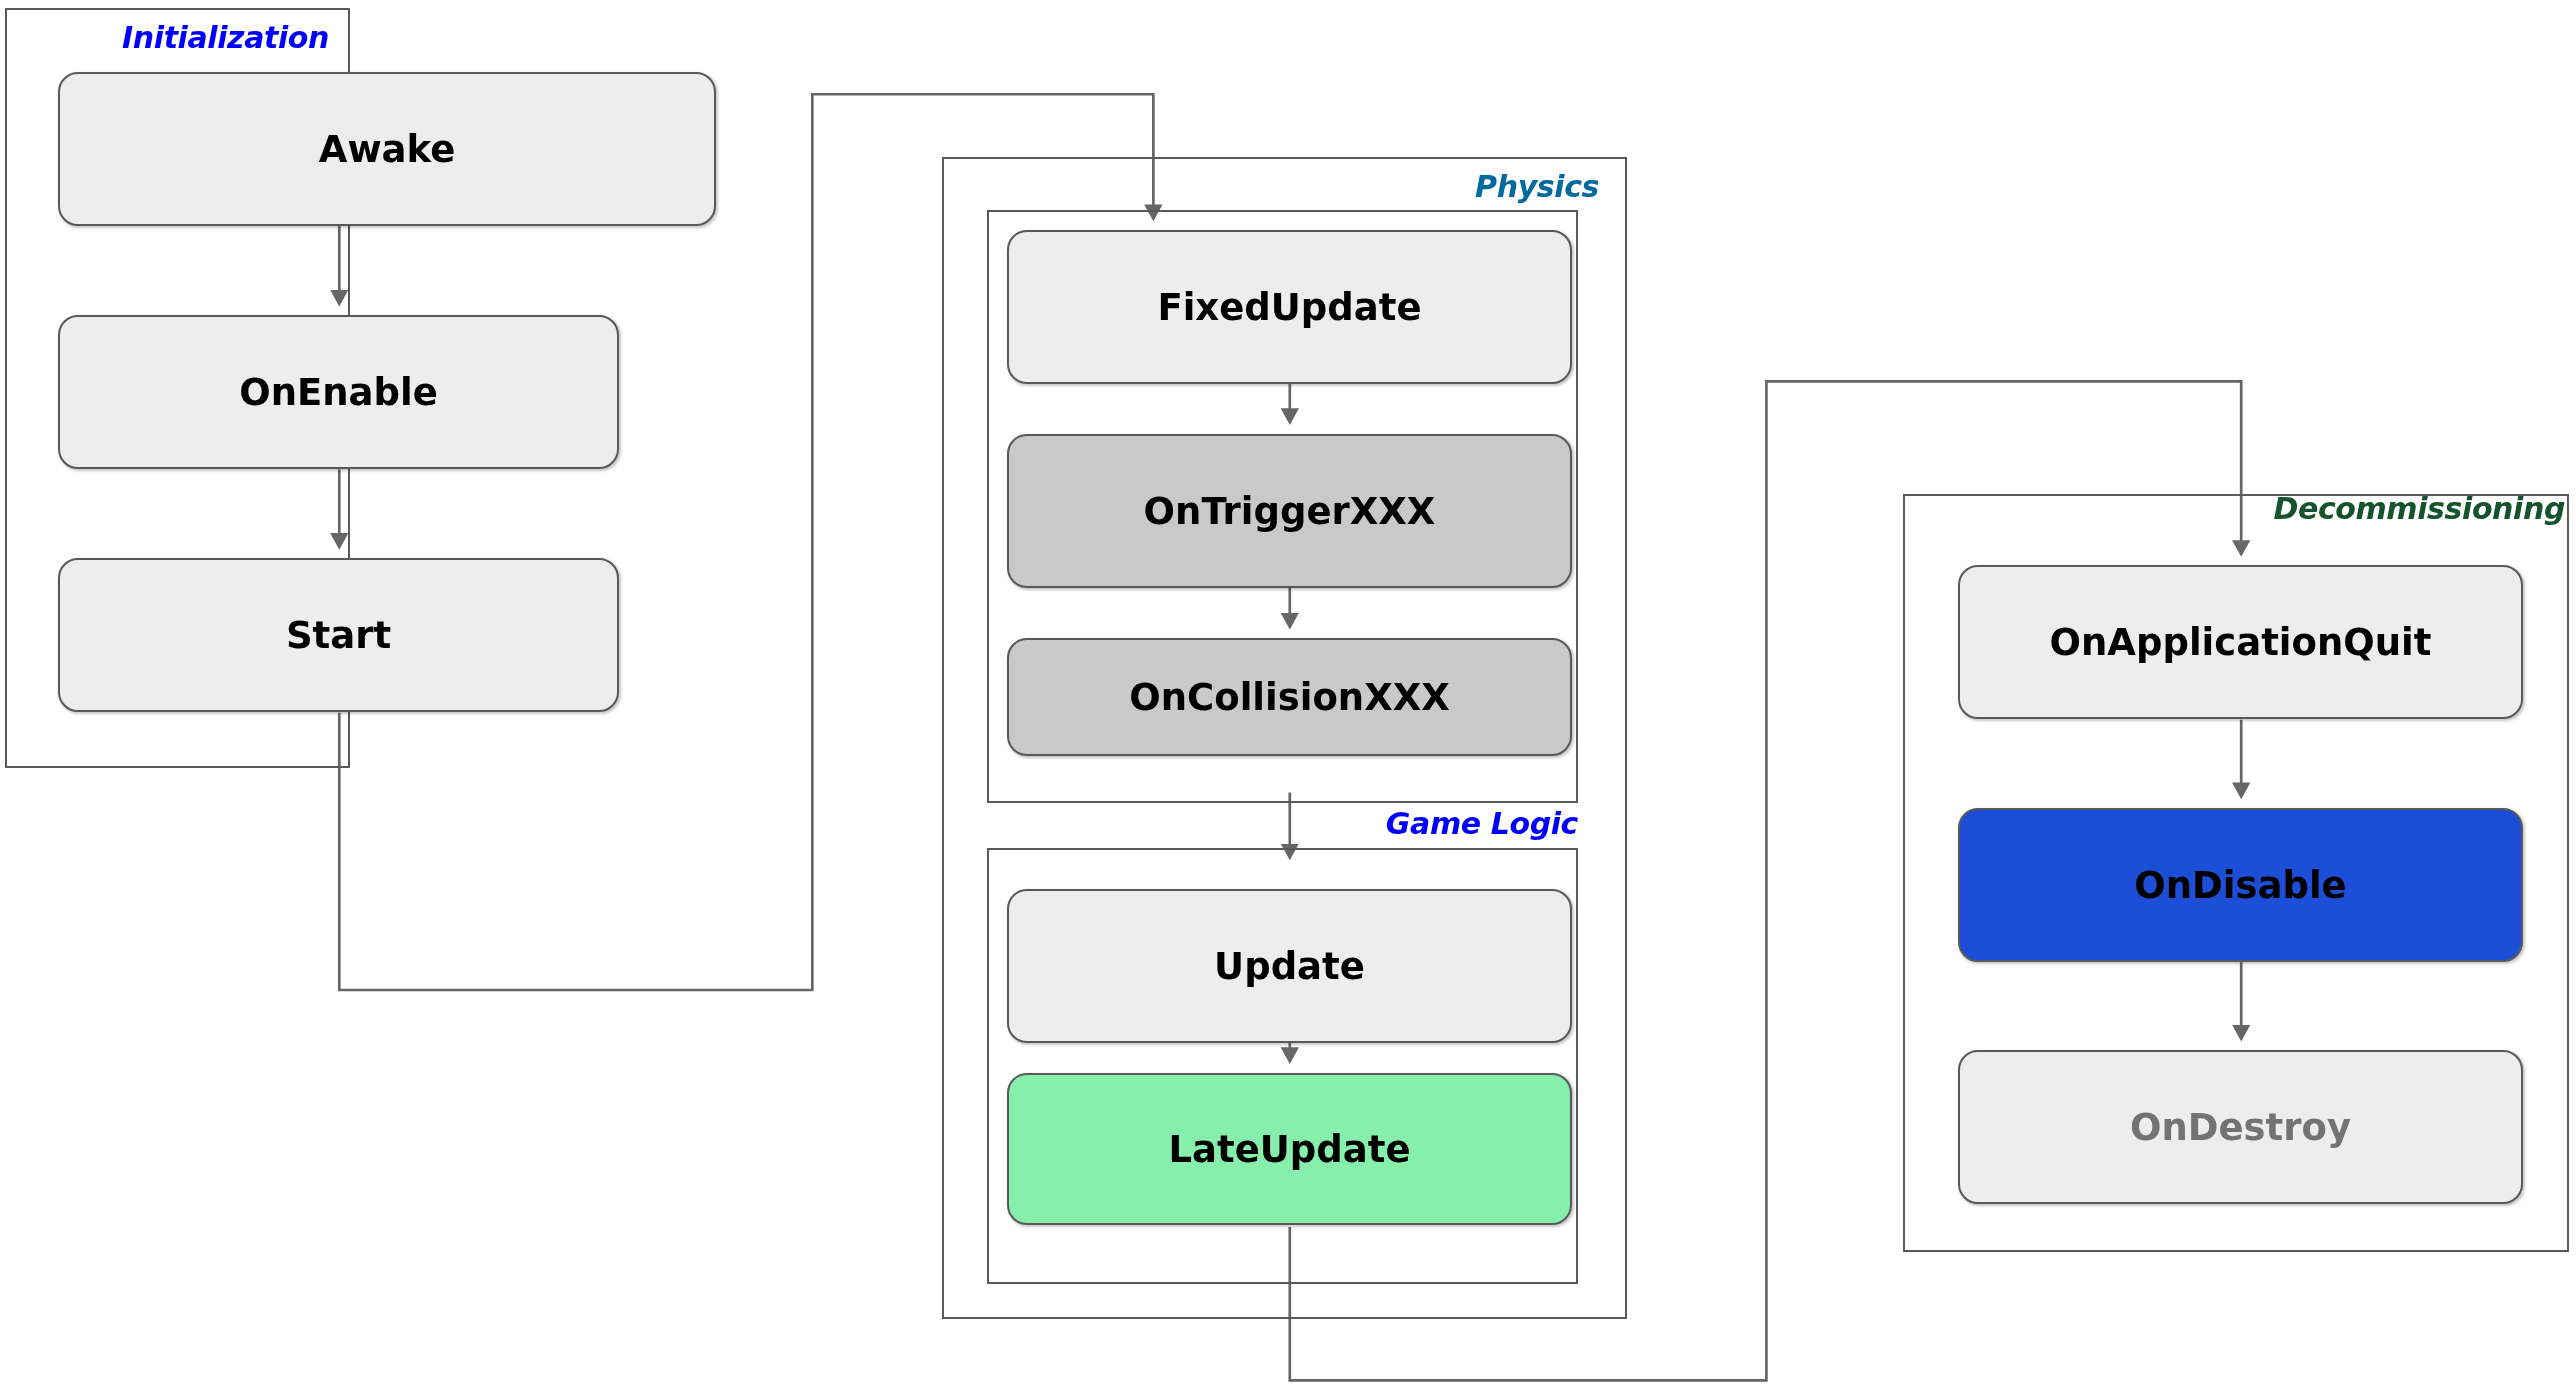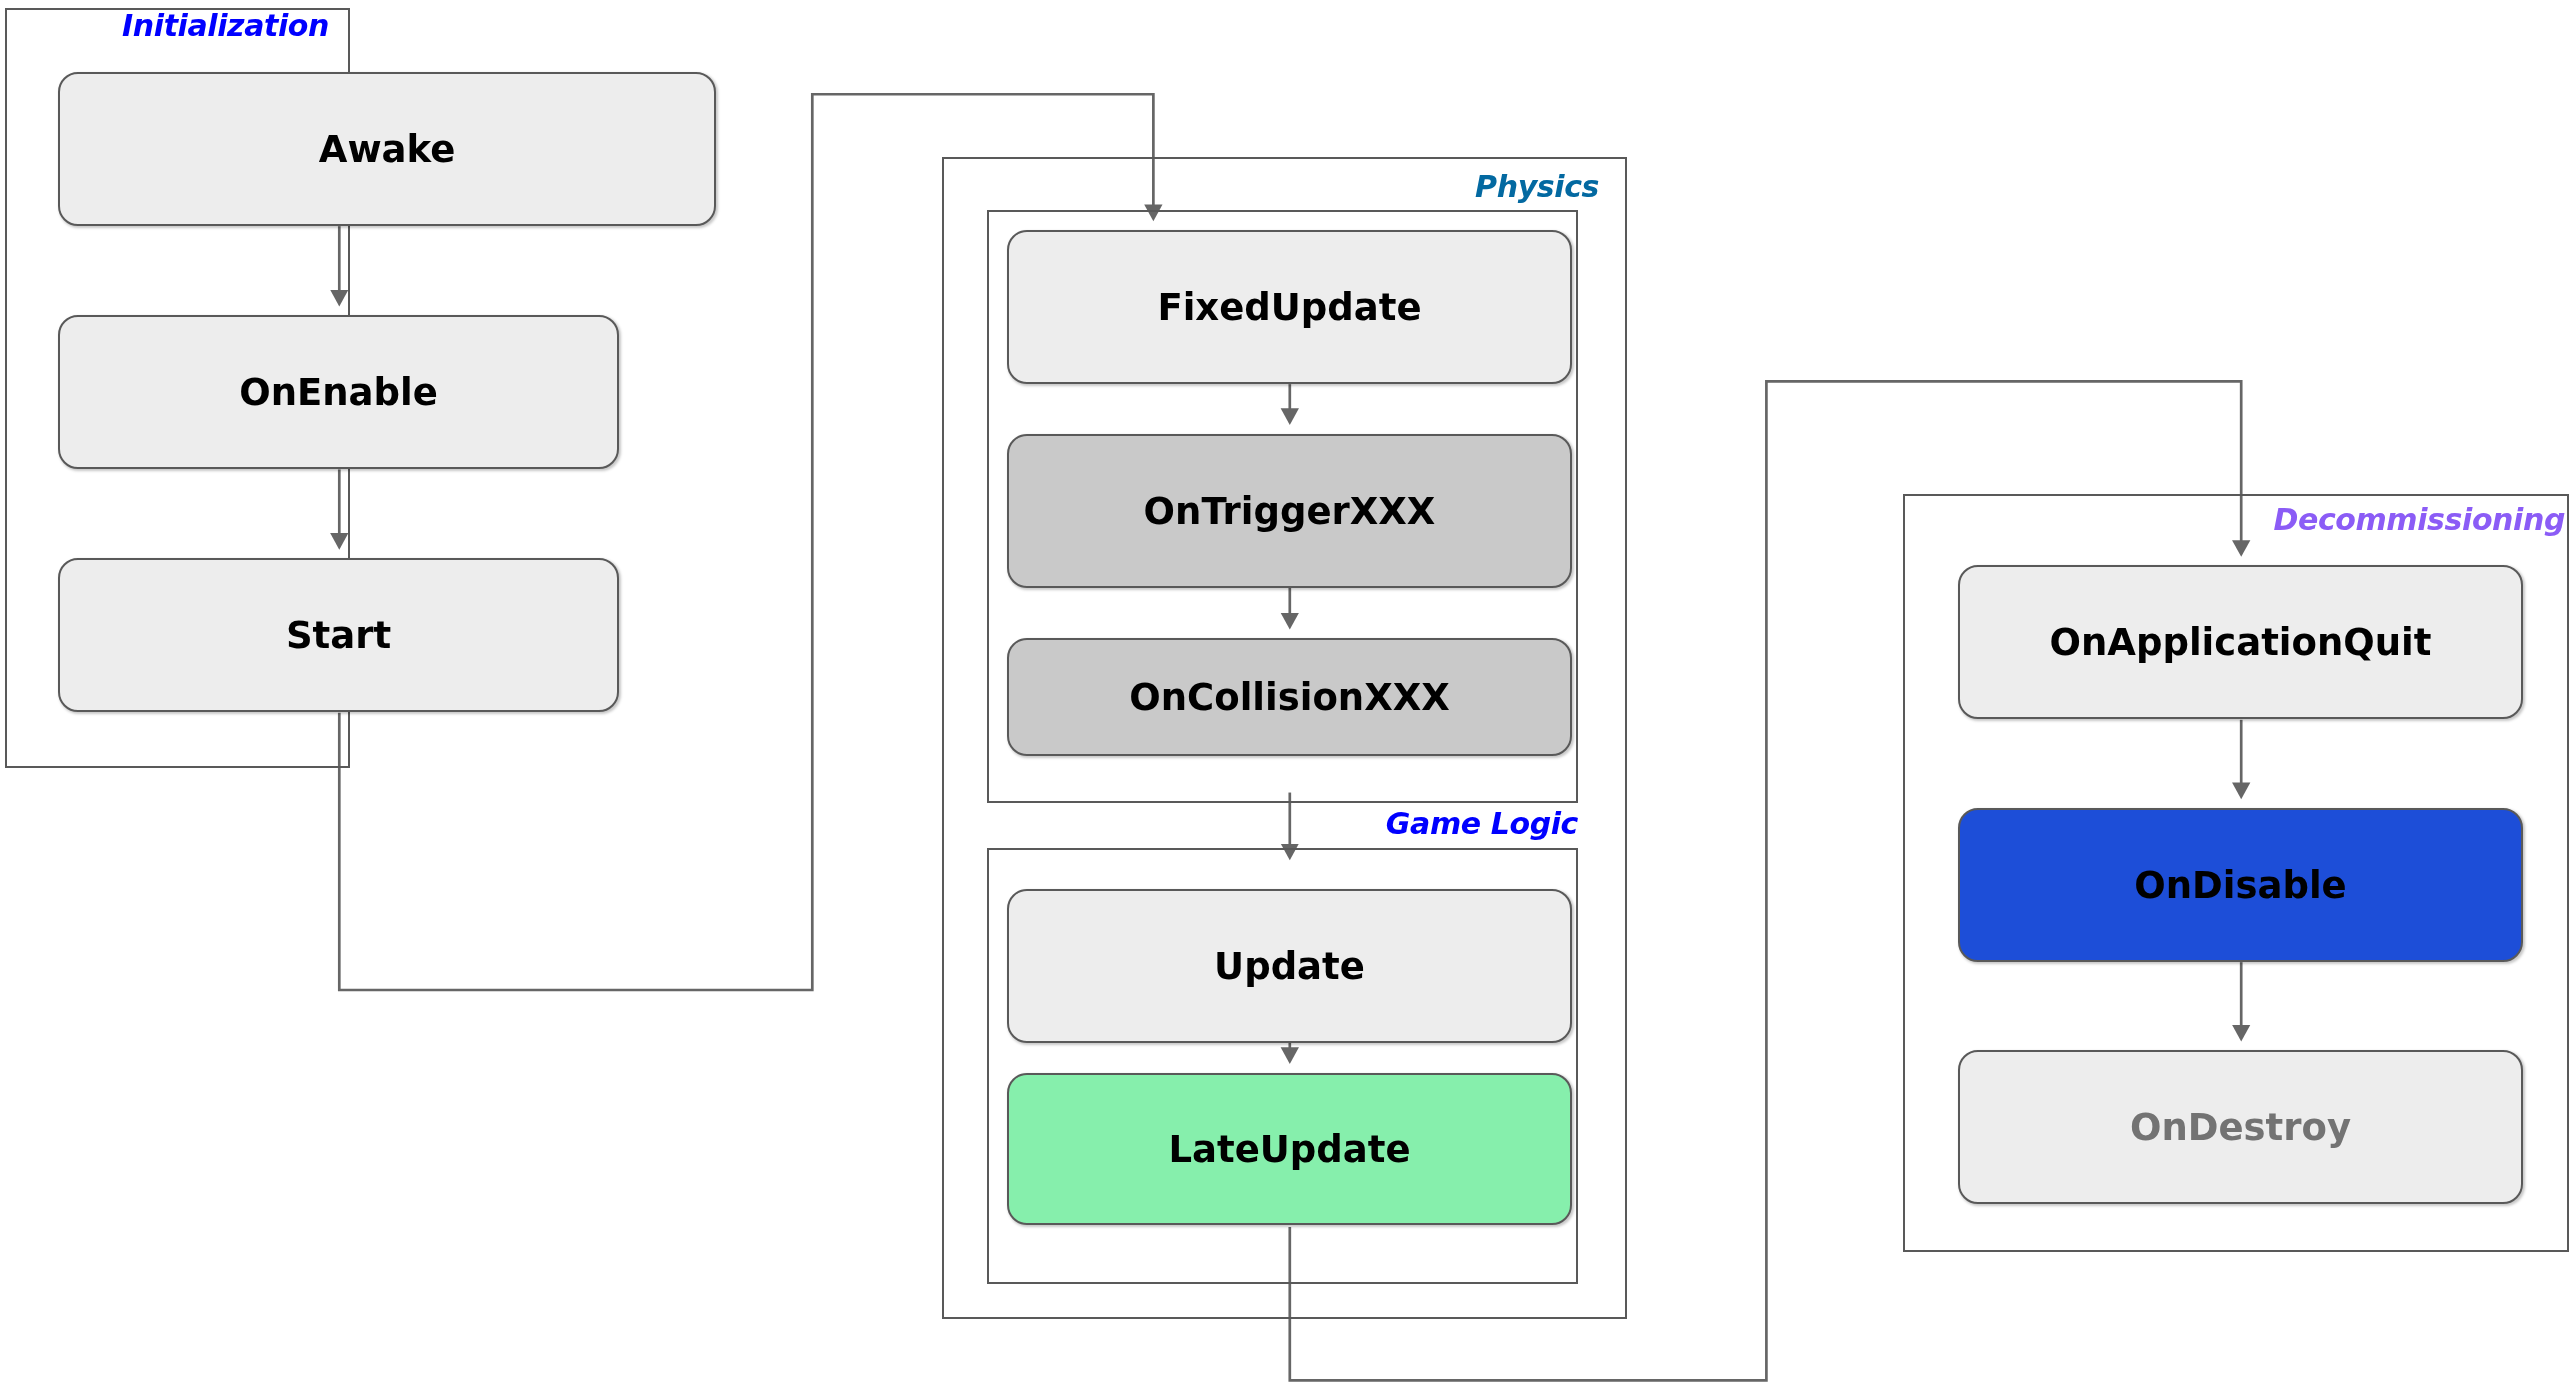--- a/index.html
+++ b/index.html
@@ -86,28 +86,28 @@
         <path d="M 1437,655 L 1437,693" fill="none" stroke="#666666" stroke-width="3" marker-end="url(#arrowhead)"></path>
         <path d="M 1437,883 L 1437,950" fill="none" stroke="#666666" stroke-width="3" marker-end="url(#arrowhead)"></path>
         <path d="M 1437,1140 L 1437,1177" fill="none" stroke="#666666" stroke-width="3" marker-end="url(#arrowhead)"></path>
         <path d="M 1437,1367 L 1437,1538 L 1968,1538 L 1968,425 L 2497,425 L 2497,612" fill="none" stroke="#666666" stroke-width="3" marker-end="url(#arrowhead)"></path>
         <path d="M 2497,802 L 2497,882" fill="none" stroke="#666666" stroke-width="3" marker-end="url(#arrowhead)"></path>
         <path d="M 2497,1072 L 2497,1152" fill="none" stroke="#666666" stroke-width="3" marker-end="url(#arrowhead)"></path>
       </g>
   </svg>
   <div id="group-layer">
       <div class="group" style="left: 5.4px; top: 8px; width: 345px; height: 760px; border-color: rgb(89, 89, 89);"></div>
-      <div class="group-label" style="left: 36px; top: 8px; width: 293px; color: rgb(0, 0, 255);">Initialization</div>
+      <div class="group-label" style="left: 36px; top: 20px; width: 293px; color: rgb(0, 0, 255);">Initialization</div>
       <div class="group" style="left: 942px; top: 157px; width: 685px; height: 1162px; border-color: rgb(89, 89, 89);"></div>
       <div class="group-label" style="left: 969px; top: 169px; width: 630px; color: #0369a1;">Physics</div>
       <div class="group" style="left: 987px; top: 210px; width: 591px; height: 593px; border-color: rgb(89, 89, 89);"></div>
       <div class="group" style="left: 987px; top: 848px; width: 591px; height: 436px; border-color: rgb(89, 89, 89);"></div>
       <div class="group-label" style="left: 1023px; top: 806px; width: 555px; color: rgb(0, 0, 255);">Game Logic</div>
       <div class="group" style="left: 1903px; top: 494px; width: 666px; height: 758px; border-color: rgb(89, 89, 89);"></div>
-      <div class="group-label" style="left: 1921px; top: 502px; width: 644px; color: #8b5cf6;">Decommissioning</div>
+      <div class="group-label" style="left: 1921px; top: 491px; width: 644px; color: #14532d;">Decommissioning</div>
     </div>
   <div id="node-layer">
       <div class="node" style="left: 58px; top: 72px; width: 658px; height: 154px; background: rgb(237, 237, 237); border-color: rgb(89, 89, 89);">
         <span class="node-label" style="color: rgb(0, 0, 0);">Awake</span>
       </div>
       <div class="node" style="left: 58px; top: 315px; width: 561px; height: 154px; background: rgb(237, 237, 237); border-color: rgb(89, 89, 89);">
         <span class="node-label" style="color: rgb(0, 0, 0);">OnEnable</span>
       </div>
       <div class="node" style="left: 58px; top: 558px; width: 561px; height: 154px; background: rgb(237, 237, 237); border-color: rgb(89, 89, 89);">
         <span class="node-label" style="color: rgb(0, 0, 0);">Start</span>

